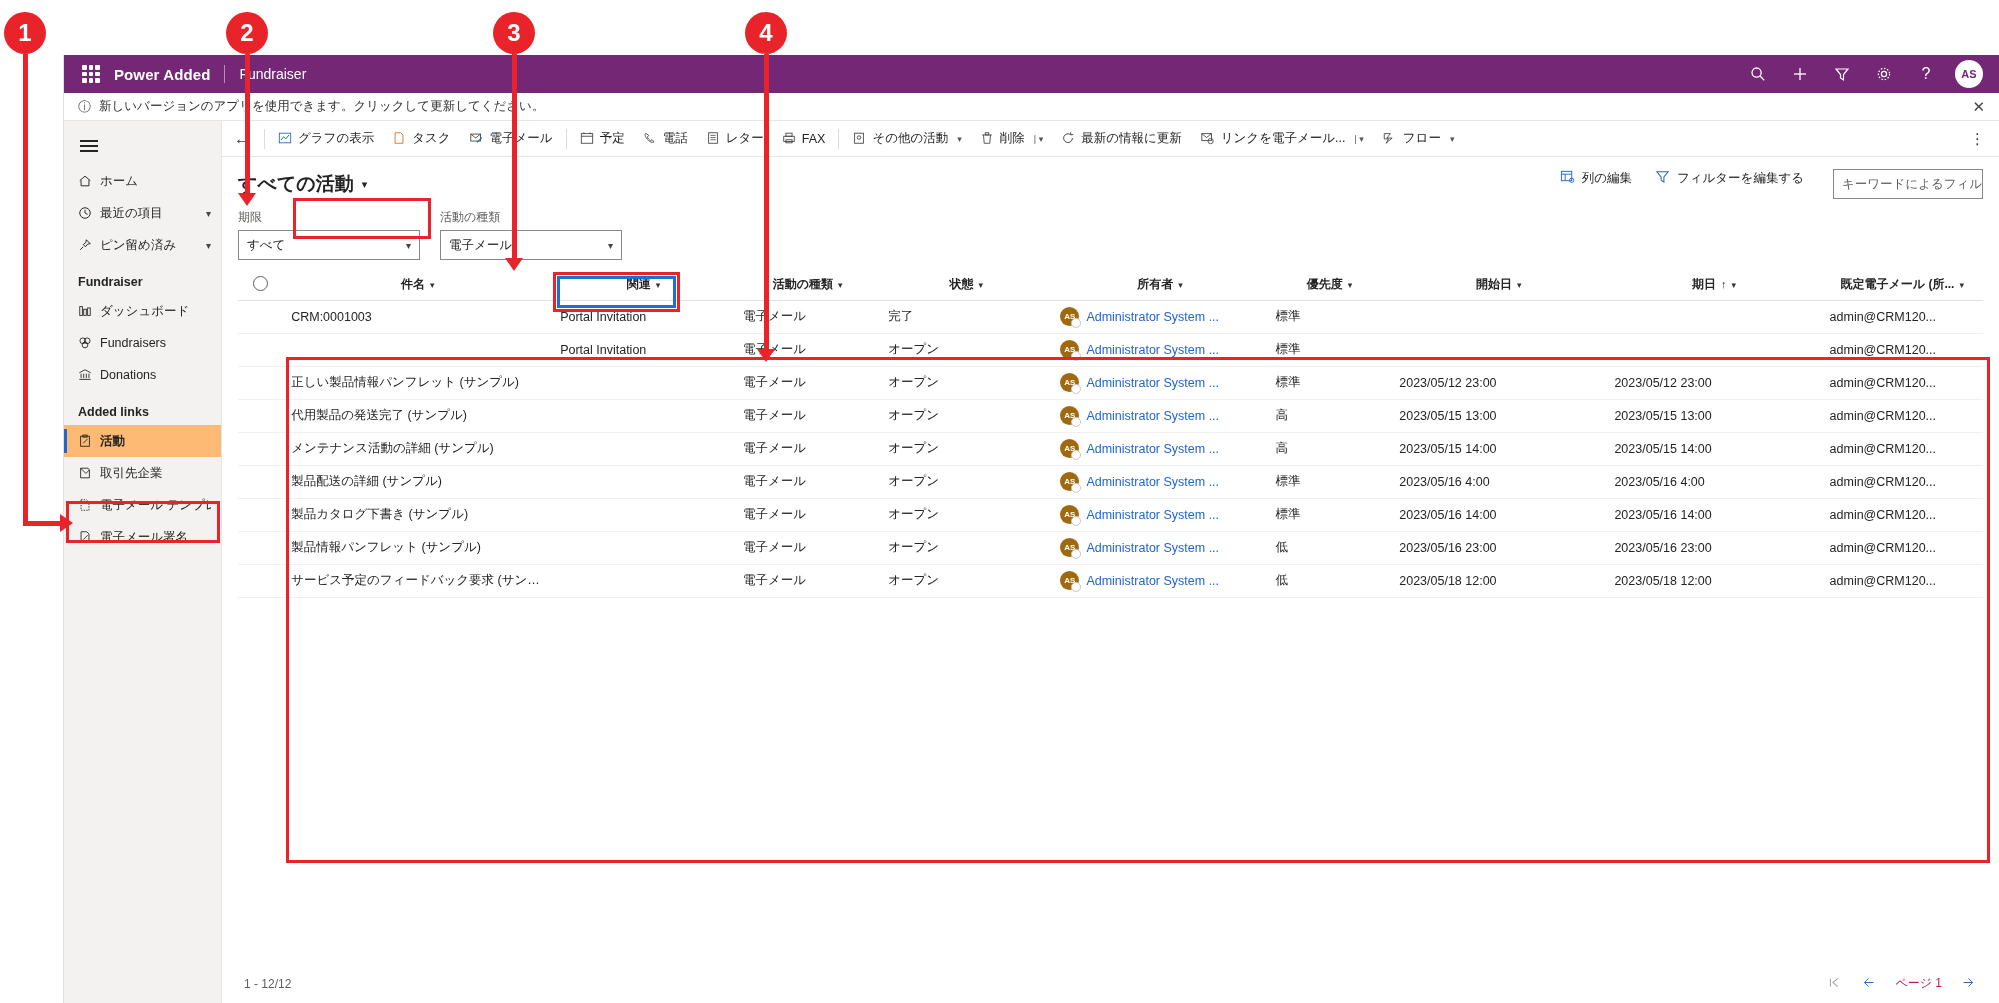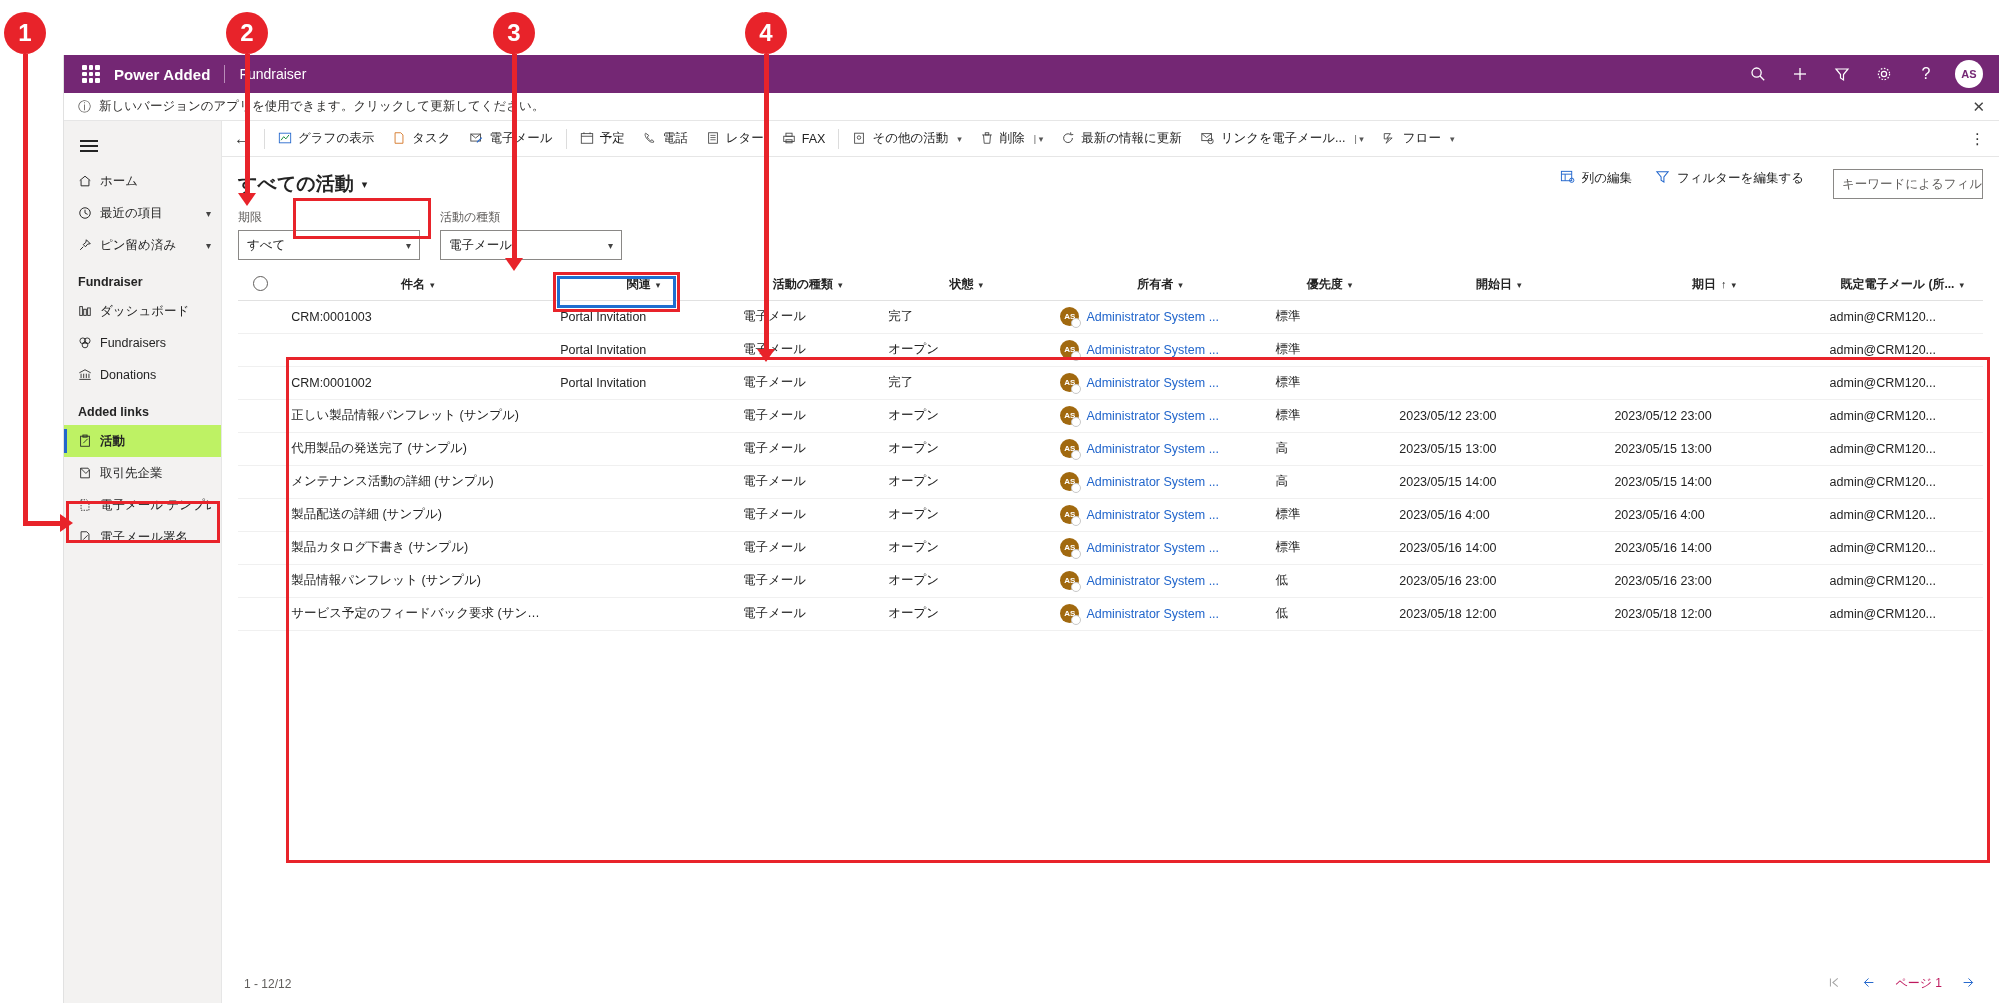--- a/index.html
+++ b/index.html
@@ -84,21 +84,21 @@
   }
   .hamb { padding:10px 0 10px 16px; font-size:15px; color:#242424; line-height:1; }
   .hamb span { display:block; width:18px; height:2px; background:#242424; margin:3px 0; }
   .nav-item {
     display:flex; align-items:center; height:32px; padding:0 10px 0 14px;
     font-size:12.5px; color:#242424; position:relative; cursor:default;
   }
   .nav-item .nic { width:22px; font-size:13px; display:flex; align-items:center; color:#242424; }
   .nav-item .ntxt { flex:1; white-space:nowrap; overflow:hidden; }
   .nav-item .chev { font-size:10px; color:#444; }
-  .nav-item.selected { background:#bef264; font-weight:600; }
+  .nav-item.selected { background:#fdba74; font-weight:600; }
   .nav-item.selected::before {
     content:""; position:absolute; left:0; top:4px; bottom:4px; width:3px; background:#2266cc;
   }
   .nav-group {
     font-size:12.5px; font-weight:bold; color:#242424;
     padding:14px 10px 6px 14px;
   }
 
   
   .main { flex:1; display:flex; flex-direction:column; background:#fff; min-width:0; }
@@ -607,37 +607,20 @@
                       <span>Administrator System ...</span>
                     </div>
                   </td>
                   <td>標準</td>
                   <td></td>
                   <td></td>
                   <td class="lnk">admin@CRM120...</td>
                 </tr>
                 <tr>
                   <td></td>
-                  <td class="lnk">CRM:0001002</td>
-                  <td class="lnk">Portal Invitation</td>
-                  <td>電子メール</td>
-                  <td>完了</td>
-                  <td>
-                    <div class="owner">
-                      <div class="av">AS</div>
-                      <span>Administrator System ...</span>
-                    </div>
-                  </td>
-                  <td>標準</td>
-                  <td></td>
-                  <td></td>
-                  <td class="lnk">admin@CRM120...</td>
-                </tr>
-                <tr>
-                  <td></td>
                   <td class="lnk">正しい製品情報パンフレット (サンプル)</td>
                   <td class="lnk"></td>
                   <td>電子メール</td>
                   <td>オープン</td>
                   <td>
                     <div class="owner">
                       <div class="av">AS</div>
                       <span>Administrator System ...</span>
                     </div>
                   </td>

